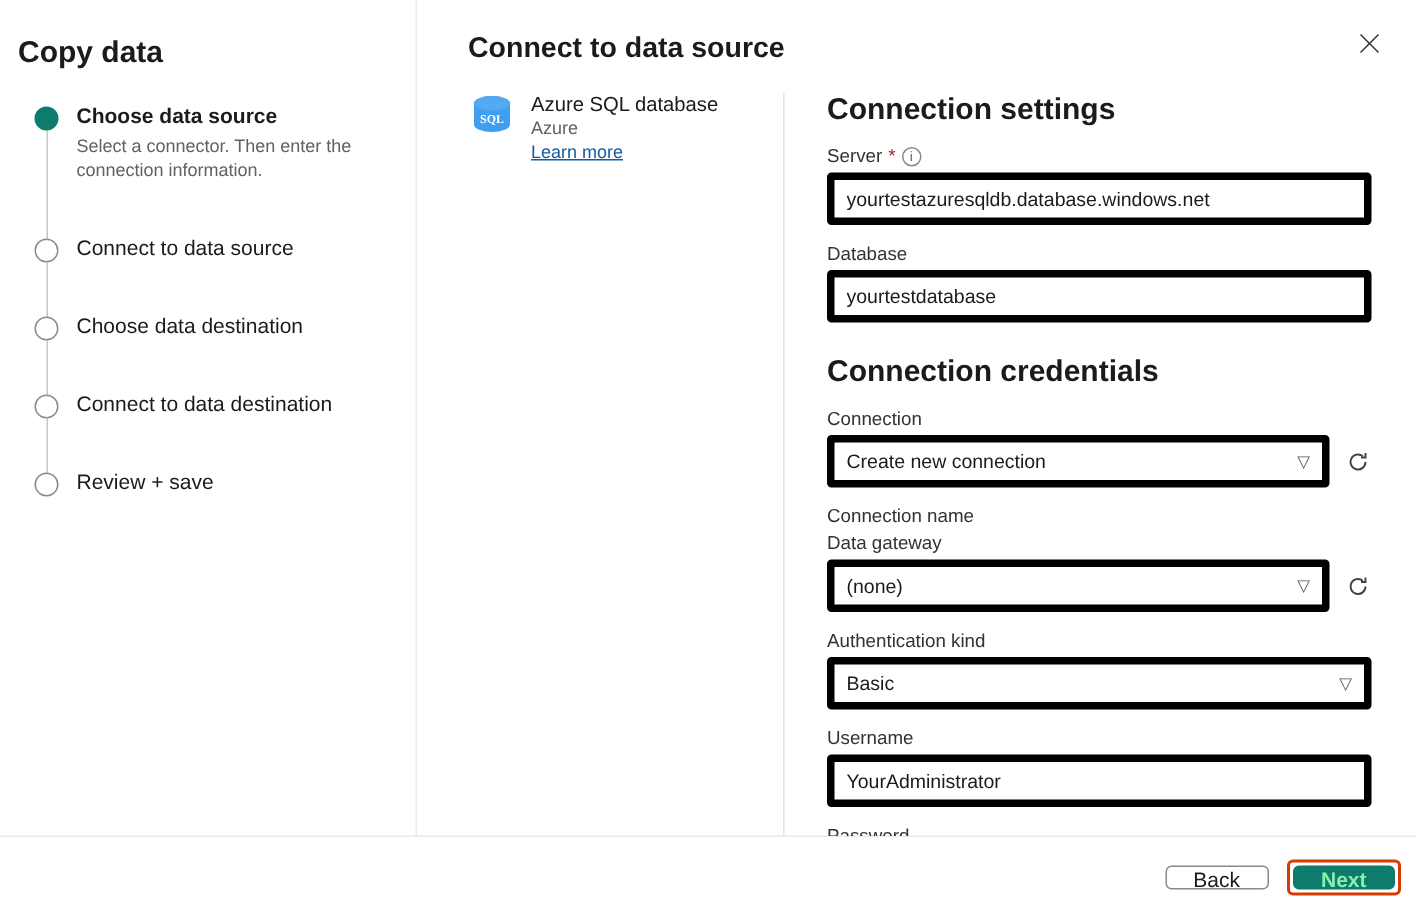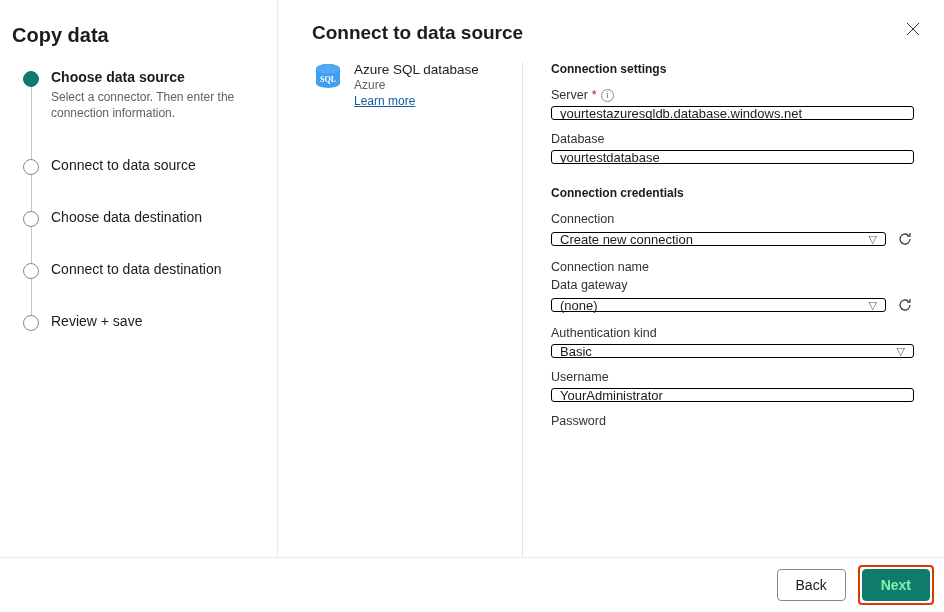--- a/index.html
+++ b/index.html
@@ -58,56 +58,56 @@
     width:32px; height:32px;
     display:flex; align-items:center; justify-content:center;
   }
   .source-meta .src-name { font-size:13.5px; font-weight:400; }
   .source-meta .src-sub { font-size:12px; color:#616161; margin-top:1px; }
   .source-meta .src-link { font-size:12px; color:#115ea3; text-decoration:underline; margin-top:2px; display:inline-block; cursor:pointer;}
 
   .vline { width:1px; background:#e4e4e4; margin-left:-6px; }
 
   .form-col { flex:1; padding-right:6px; overflow-y:auto; }
-  .section-title { font-size:12px; font-weight:600; margin: 0 0 12px 0; }
+  .section-title { font-size:20px; font-weight:600; margin: 0 0 12px 0; }
   .section-title.mt { margin-top: 22px; }
 
   .field-label { font-size:12.5px; color:#323232; margin-bottom:4px; display:flex; align-items:center; gap:4px;}
   .field-label .req { color:#a4262c; }
   .info-icon {
     display:inline-flex; width:13px; height:13px; border:1px solid #8a8a8a; border-radius:50%;
     font-size:9px; align-items:center; justify-content:center; color:#616161;
   }
 
   .row { display:flex; align-items:center; gap:10px; margin-bottom:12px; }
   .control {
     flex:1;
-    height:14px;
-    border:1px solid #000000; border-radius:3px;
+    height:35px;
+    border:5px solid #000000; border-radius:3px;
     padding: 0 8px;
     font-size:13px; font-family:inherit;
     background:#fff; color:#1b1b1b;
     display:flex; align-items:center; justify-content:space-between;
   }
   input.control { display:block; }
   .select { cursor:pointer; }
   .chev { color:#555; font-size:11px; }
   .refresh-icon {
     width:18px; height:18px; color:#424242; flex-shrink:0;
     display:flex; align-items:center; justify-content:center; cursor:pointer;
   }
 
   
   .footer {
     height:55px; border-top:1px solid #eaeaea;
     display:flex; justify-content:flex-end; align-items:center;
     gap:12px; padding: 0 10px 0 0;
   }
   .btn {
-    height:32px; padding:0 18px;
+    height:16px; padding:0 18px;
     border-radius:4px; font-size:14px; font-family:inherit;
     cursor:pointer;
   }
   .btn-secondary { background:#fff; border:1px solid #8a8a8a; color:#1b1b1b; }
   .btn-primary { background:#0f7b6c; border:1px solid #0f7b6c; color:#86efac; font-weight:600;}
   .primary-highlight {
     border:2px solid #d83b01;
     padding:2px; border-radius:4px;
     display:inline-flex;
   }

